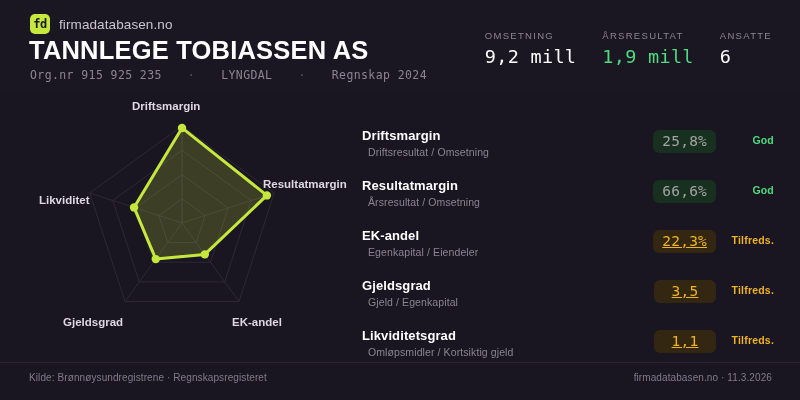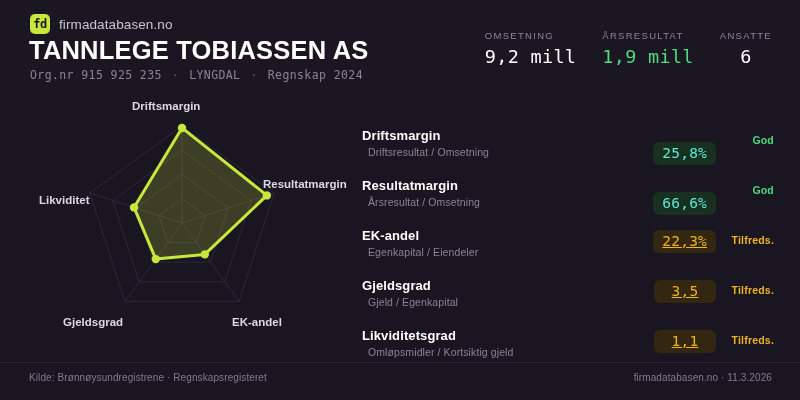--- a/index.html
+++ b/index.html
@@ -59,21 +59,21 @@
     white-space: nowrap;
   }
   #meta-line {
     position: absolute;
     left: 30px; top: 68px;
     color: #8a8494;
     font-family: "DejaVu Sans Mono", monospace;
     font-size: 11.5px;
     letter-spacing: 0.4px;
     display: flex;
-    gap: 10px;
+    gap: 26px;
     white-space: nowrap;
   }
   .meta-sep { color: #5d5768; }
 
   
   #kpis {
     position: absolute;
     right: 28px; top: 30px;
     display: flex;
     align-items: flex-start;
@@ -87,21 +87,20 @@
     text-transform: uppercase;
     margin-bottom: 5px;
     white-space: nowrap;
   }
   .kpi-value {
     font-family: "DejaVu Sans Mono", monospace;
     font-size: 18.5px;
     color: #ffffff;
     letter-spacing: 0.3px;
     white-space: nowrap;
-    text-align: center;
   }
   .kpi-value.accent-green { color: #4ddb7e; }
 
   
   #radar-wrap {
     position: absolute;
     left: 0; top: 90px;
     width: 360px;
     height: 270px;
   }
@@ -150,22 +149,21 @@
     padding: 3px 9px 4px 9px;
     border-radius: 6px;
     font-family: "DejaVu Sans Mono", monospace;
     font-size: 14.5px;
     text-align: center;
     letter-spacing: 0.2px;
     white-space: nowrap;
   }
   .metric-chip.good {
     background: #17301f;
-    color: #5eead4;
-    margin-top: 12px;
+    color: #a3a3a3;
   }
   .metric-chip.ok {
     background: #332711;
     color: #f0b323;
     text-decoration: underline;
   }
   .metric-verdict {
     position: absolute;
     right: 8px; top: 6px;
     font-size: 10.5px;

